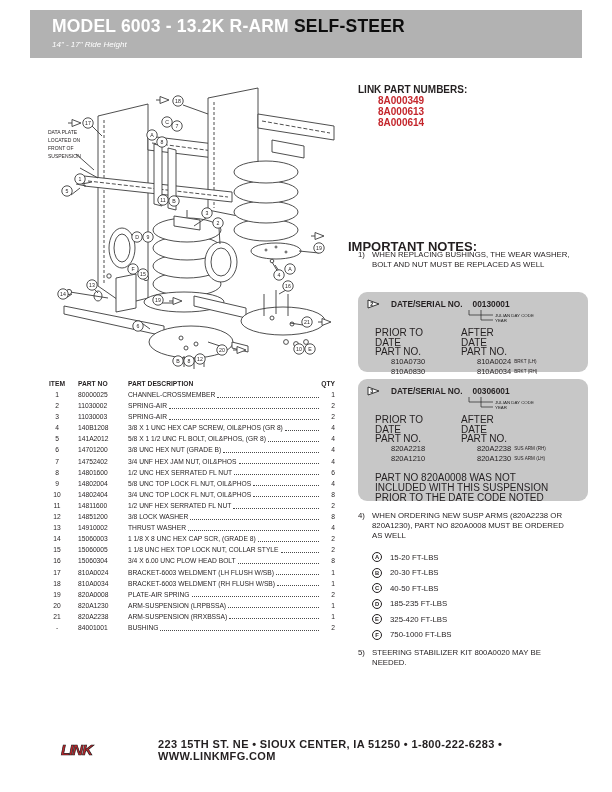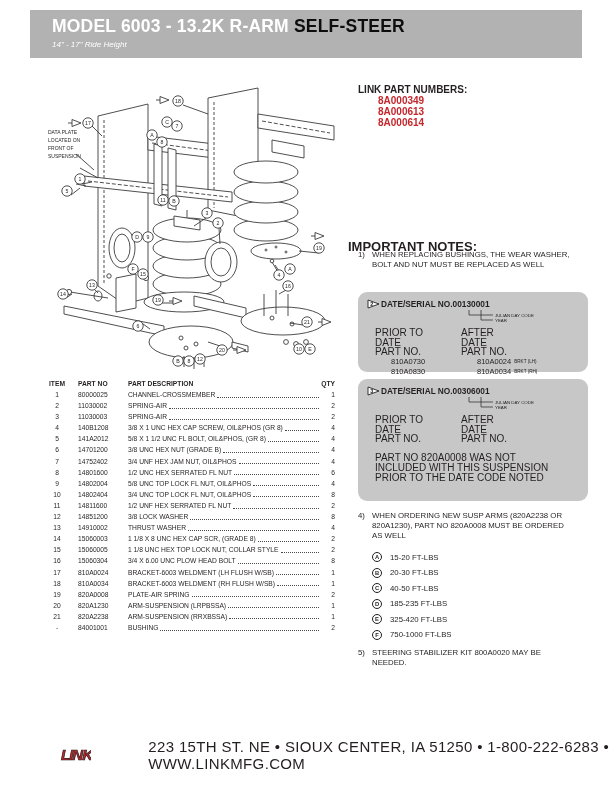--- a/index.html
+++ b/index.html
@@ -22,21 +22,21 @@
   .lpn-num{font-size:10px;font-weight:bold;color:var(--red);line-height:11px;margin-left:20px;}
 
   .notes-head{position:absolute;left:348px;top:239px;font-size:13px;font-weight:bold;}
   .note{display:flex;font-size:7.8px;line-height:10px;}
   .note .n{width:14px;flex:none;}
   .note1{position:absolute;left:358px;top:250px;width:214px;}
 
   .sbox{position:absolute;left:358px;width:230px;background:var(--box);border-radius:9px;padding:7px 9px 8px 9px;}
   .sbox1{top:292px;height:80px;}
   .sbox2{top:379px;height:122px;}
-  .sb-title{display:flex;align-items:center;font-size:8.3px;font-weight:bold;gap:0;}
+  .sb-title{display:flex;align-items:center;font-size:8.3px;font-weight:bold;gap:10px;}
   .julian{margin:0 0 1px 96px;height:14px;}
   .sb-grid{display:flex;margin-left:8px;font-size:10px;line-height:9.5px;}
   .sb-c1{width:86px;flex:none;}
   .u{}
   .sb-row{display:flex;font-size:7.5px;line-height:10px;margin-left:24px;}
   .sb-row .p1{width:86px;flex:none;}
   .sb-row .tag{font-size:4.6px;margin-left:3px;align-self:center;}
   .sb-note{margin:9px 0 0 8px;font-size:10px;line-height:10px;width:190px;}
 
   .note4{position:absolute;left:358px;top:511px;width:216px;}
@@ -58,21 +58,21 @@
 
   
   .diagram{position:absolute;left:36px;top:80px;width:320px;height:300px;}
   .diagram svg{width:100%;height:100%;}
   .dline{stroke:var(--line);stroke-width:.9;fill:none;stroke-linejoin:round;}
   .dfill{stroke:var(--line);stroke-width:.9;fill:#fff;stroke-linejoin:round;}
   .dtxt{font-size:5px;fill:var(--ink);font-family:"Liberation Sans",sans-serif;}
 
   
   .footer{position:absolute;left:60px;top:738px;display:flex;align-items:center;gap:21px;}
-  .addr{font-size:15px;font-weight:normal;letter-spacing:.35px;margin-left:36px;}
+  .addr{font-size:11px;font-weight:bold;letter-spacing:.35px;margin-left:36px;}
 </style>
 </head>
 <body>
 
 <div class="page">
 
   <header class="topbar">
     <div class="title"><span class="w">MODEL 6003 - 13.2K R-ARM </span><span class="b">SELF-STEER</span></div>
     <div class="sub">14" - 17" Ride Height</div>
   </header>
@@ -407,20 +407,32 @@
           <div>PRIOR TO</div>
           <div>DATE</div>
           <div class="u">PART NO.</div>
         </div>
       <div>
           <div>AFTER</div>
           <div>DATE</div>
           <div class="u">PART NO.</div>
         </div>
     </div>
+    <div id="sb-rows-1">
+        <div class="sb-row">
+          <span class="p1">820A2218</span>
+          <span>820A2238</span>
+          <span class="tag">SUS ARM (RH)</span>
+        </div>
+        <div class="sb-row">
+          <span class="p1">820A1210</span>
+          <span>820A1230</span>
+          <span class="tag">SUS ARM (LH)</span>
+        </div>
+      </div>
     <div class="sb-note">PART NO 820A0008 WAS NOT INCLUDED WITH THIS SUSPENSION PRIOR TO THE DATE CODE NOTED</div>
   </div>
 
   <div class="note note4">
     <span class="n">4)</span>
     <span>WHEN ORDERING NEW SUSP ARMS (820A2238 OR 820A1230), PART NO 820A0008 MUST BE ORDERED AS WELL</span>
   </div>
 
   <div class="torques" id="torque-list">
       <div class="trow">

